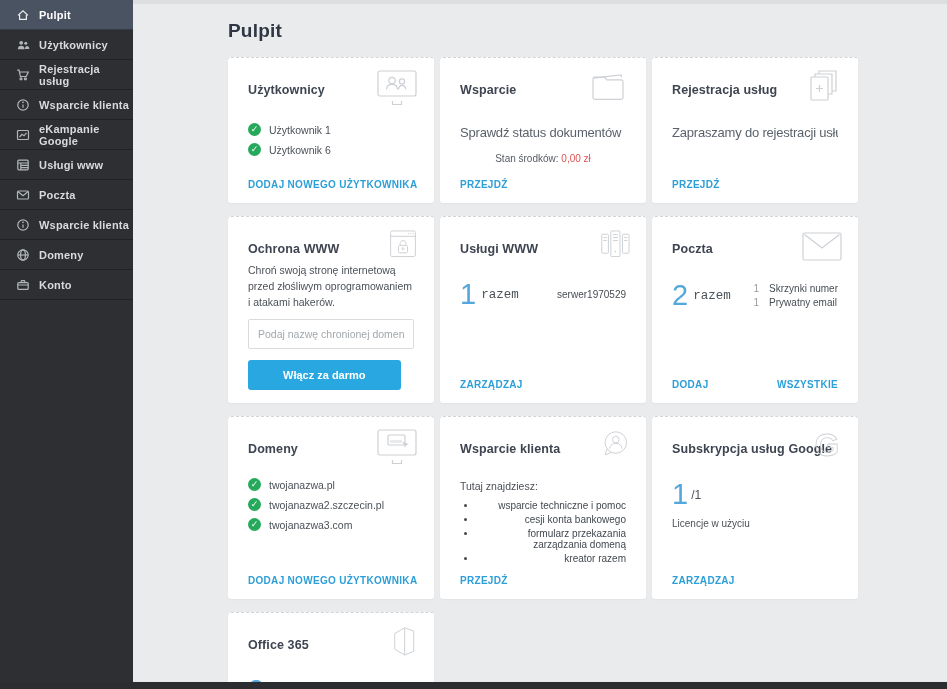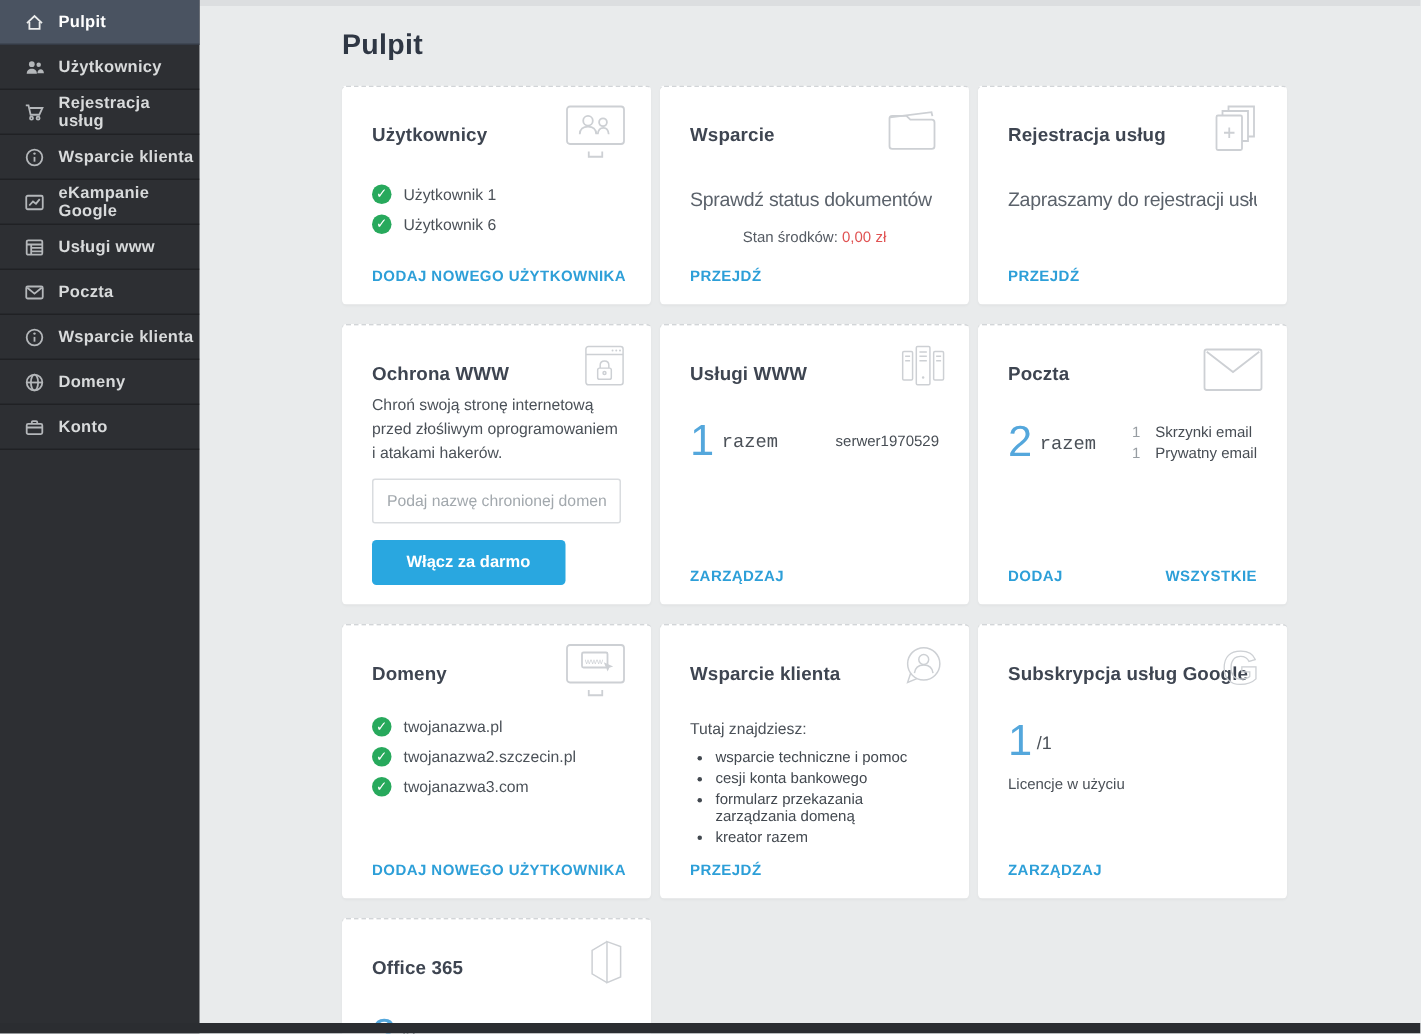--- a/index.html
+++ b/index.html
@@ -86,36 +86,36 @@
   .desc { margin-top:7px; font-size:10.5px; color:#4b5158; line-height:1.5; }
   .domain-input {
     margin-top:9px; width:100%; border:1px solid #d9dcdf; border-radius:2px;
     padding:8px 9px; font-size:10.5px; color:#333; font-family:inherit;
   }
   .domain-input::placeholder { color:#a2a8ad; }
   .btn-primary {
     margin-top:11px; align-self:flex-start;
     background:#29a7e0; color:#fff; border:none; border-radius:3px;
     font-size:11px; font-weight:bold; font-family:inherit;
-    padding:9px 23px; cursor:pointer;
+    padding:9px 35px; cursor:pointer;
   }
 
   .num-row { margin-top:24px; display:flex; align-items:center; justify-content:space-between; }
   .num-group { display:flex; align-items:center; }
   .bignum { font-size:29px; font-weight:300; color:#54a7dc; line-height:1; }
   .num-label { font-size:12.5px; color:#4b5158; margin-left:5px;font-family:Liberation Mono, monospace; }
   .num-suffix { font-size:12px; color:#4b5158; margin-left:3px; }
   .side-note { font-size:10px; color:#474d54; }
   .mail-rows { font-size:10px; color:#474d54; }
   .mail-row { display:flex; margin:3px 0; }
   .mail-row .mi-num { width:10px; text-align:right; margin-right:10px; color:#979da2; }
   .sub-label { margin-top:9px; font-size:10px; color:#4b5158; }
 
   .intro { margin-top:24px; font-size:10.5px; color:#4b5158; }
-  .bullets { margin:5px 0 0 17px; }
+  .bullets { margin:5px 0 0 17px;text-align:right; }
   .bullets li { font-size:10px; color:#42484f; margin:3px 0; }
 
   .bottom-bar {
     position:absolute; left:0; right:0; bottom:0; height:7px;
     background:#2b2d31; z-index:9;
   }
 
   .i { stroke:#b4b7ba; stroke-width:1.2; fill:none; }
   .i-active { stroke:#eceded; }
   .ci { stroke:#cdd0d4; stroke-width:1.2; fill:none; }
@@ -309,21 +309,21 @@
       </svg>
       <h2 class="card-title">Poczta</h2>
       <div class="num-row">
         <div class="num-group">
           <span class="bignum">2</span>
           <span class="num-label">razem</span>
         </div>
         <div class="mail-rows">
           <div class="mail-row">
             <span class="mi-num">1</span>
-            <span>Skrzynki email</span>
+            <span>Skrzynki numer</span>
           </div>
           <div class="mail-row">
             <span class="mi-num">1</span>
             <span>Prywatny email</span>
           </div>
         </div>
       </div>
       <div class="card-foot">
         <a class="link">DODAJ</a>
         <a class="link">WSZYSTKIE</a>

